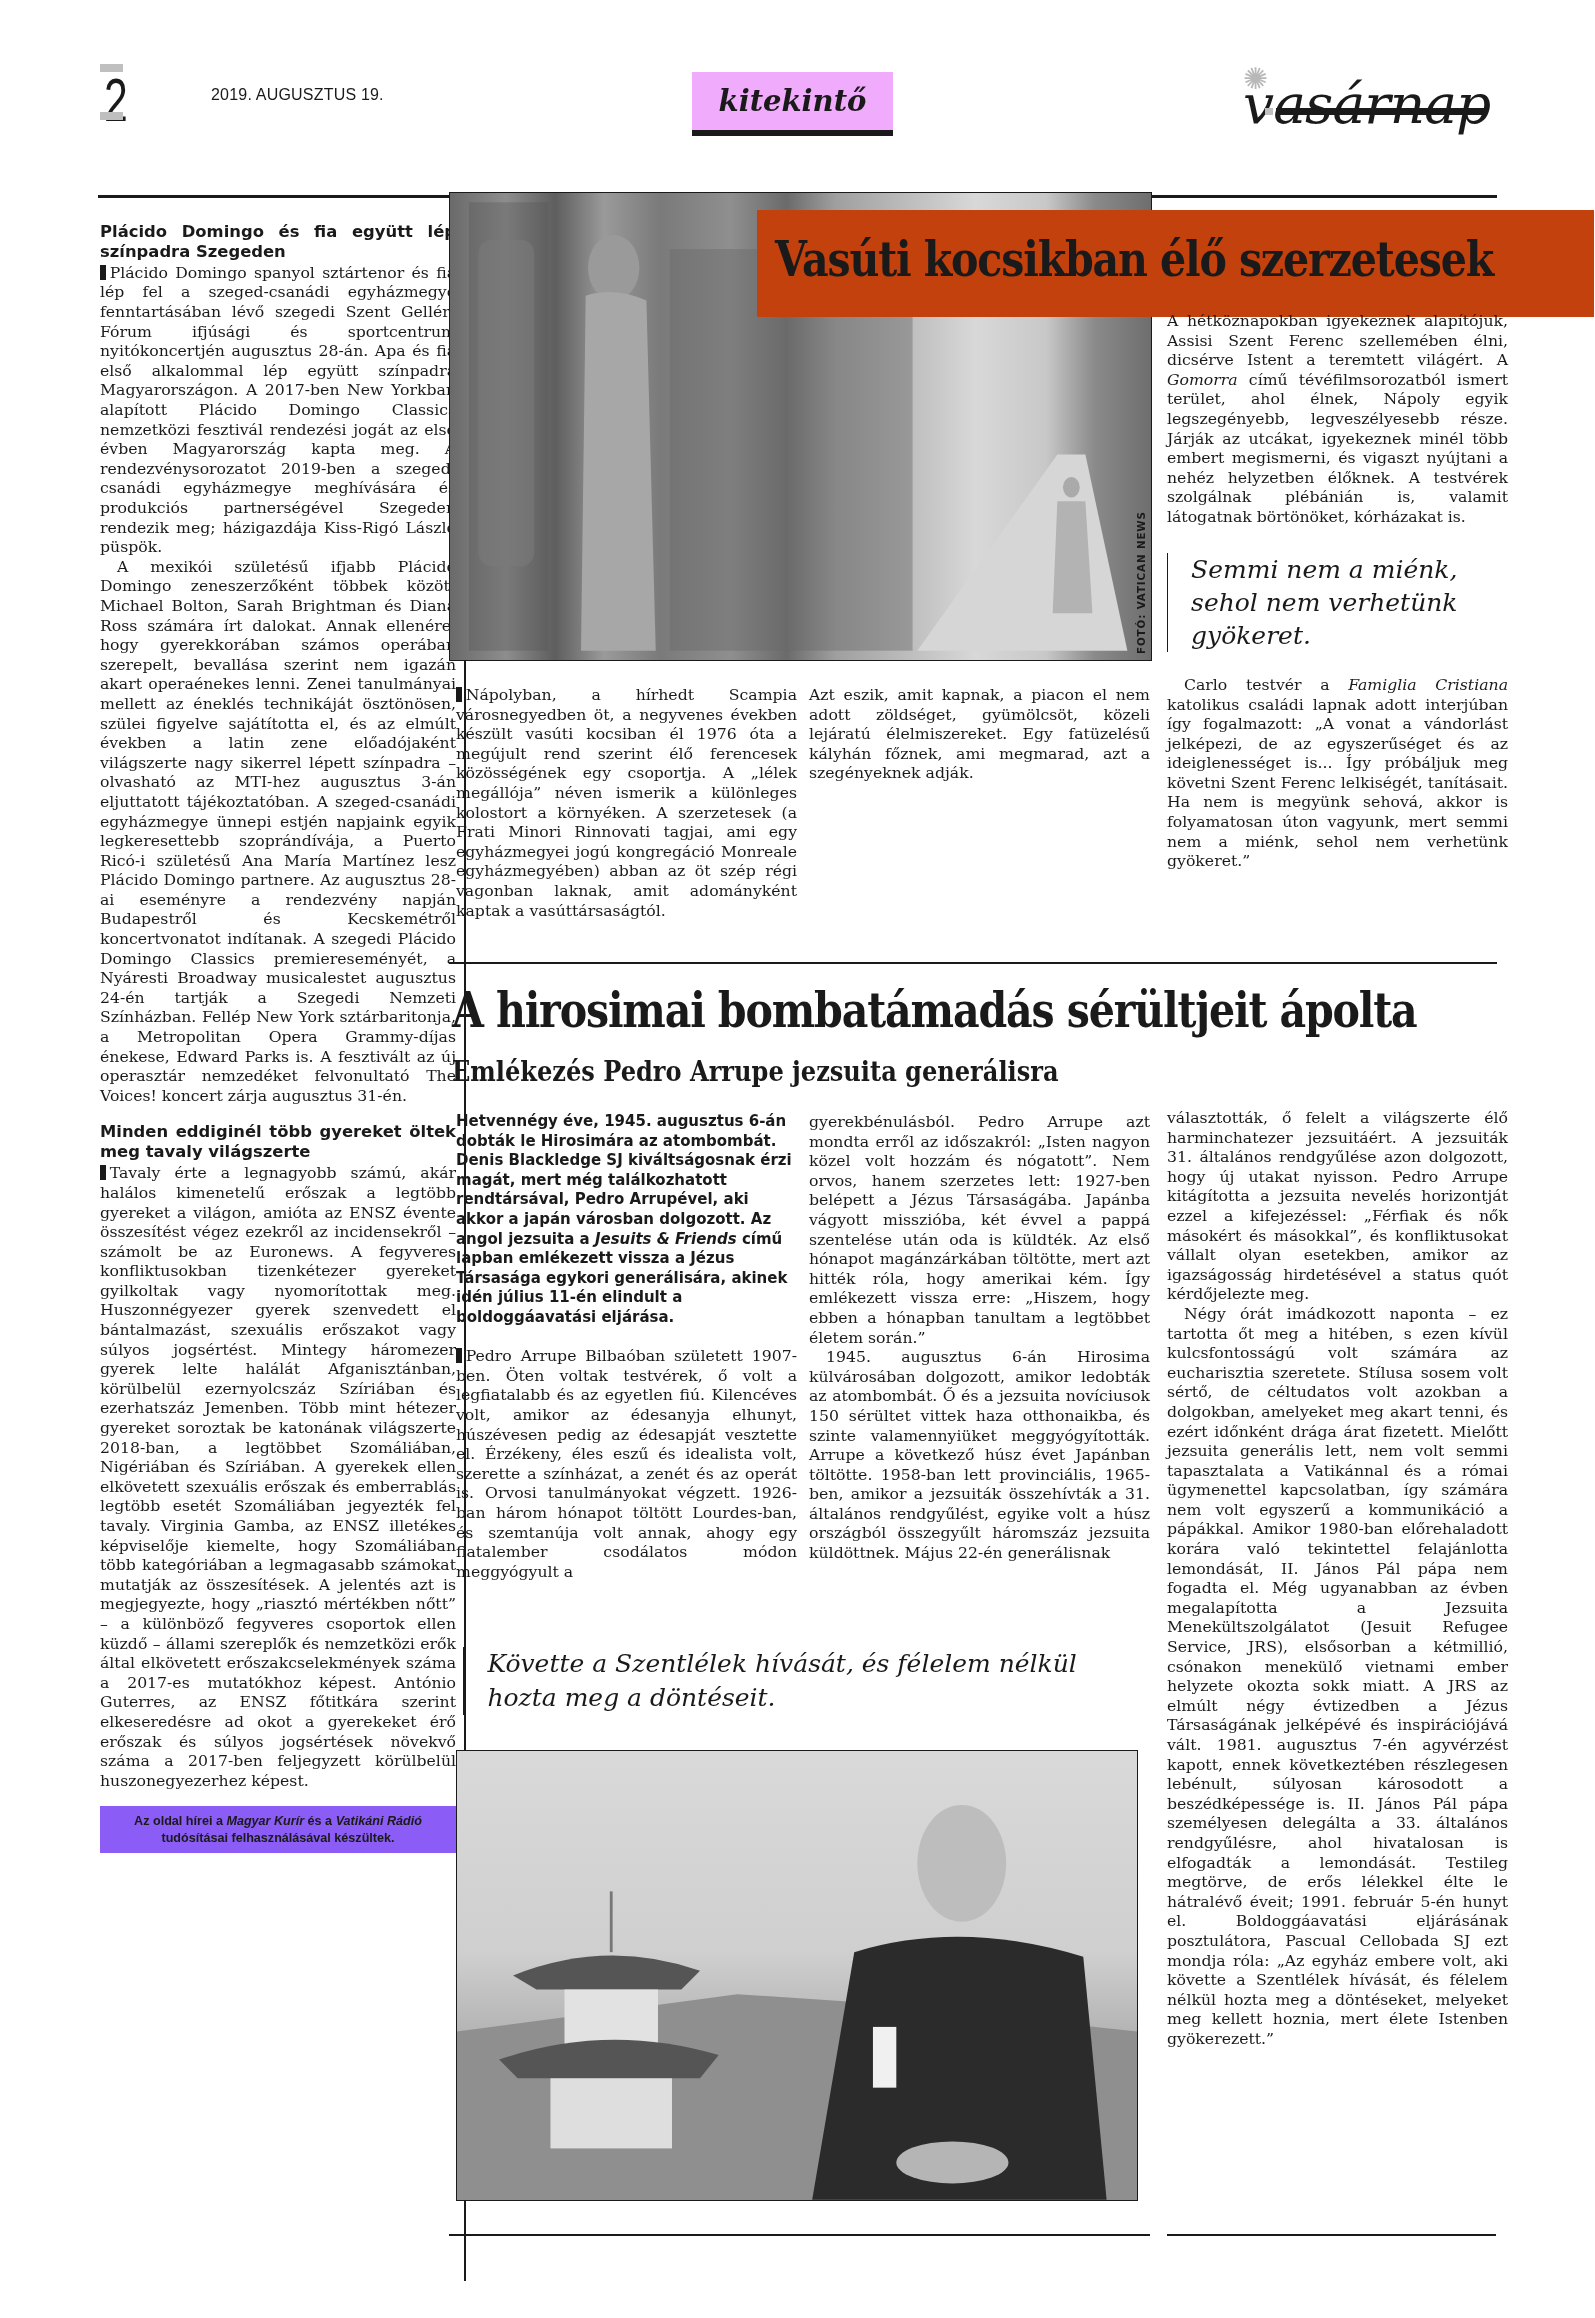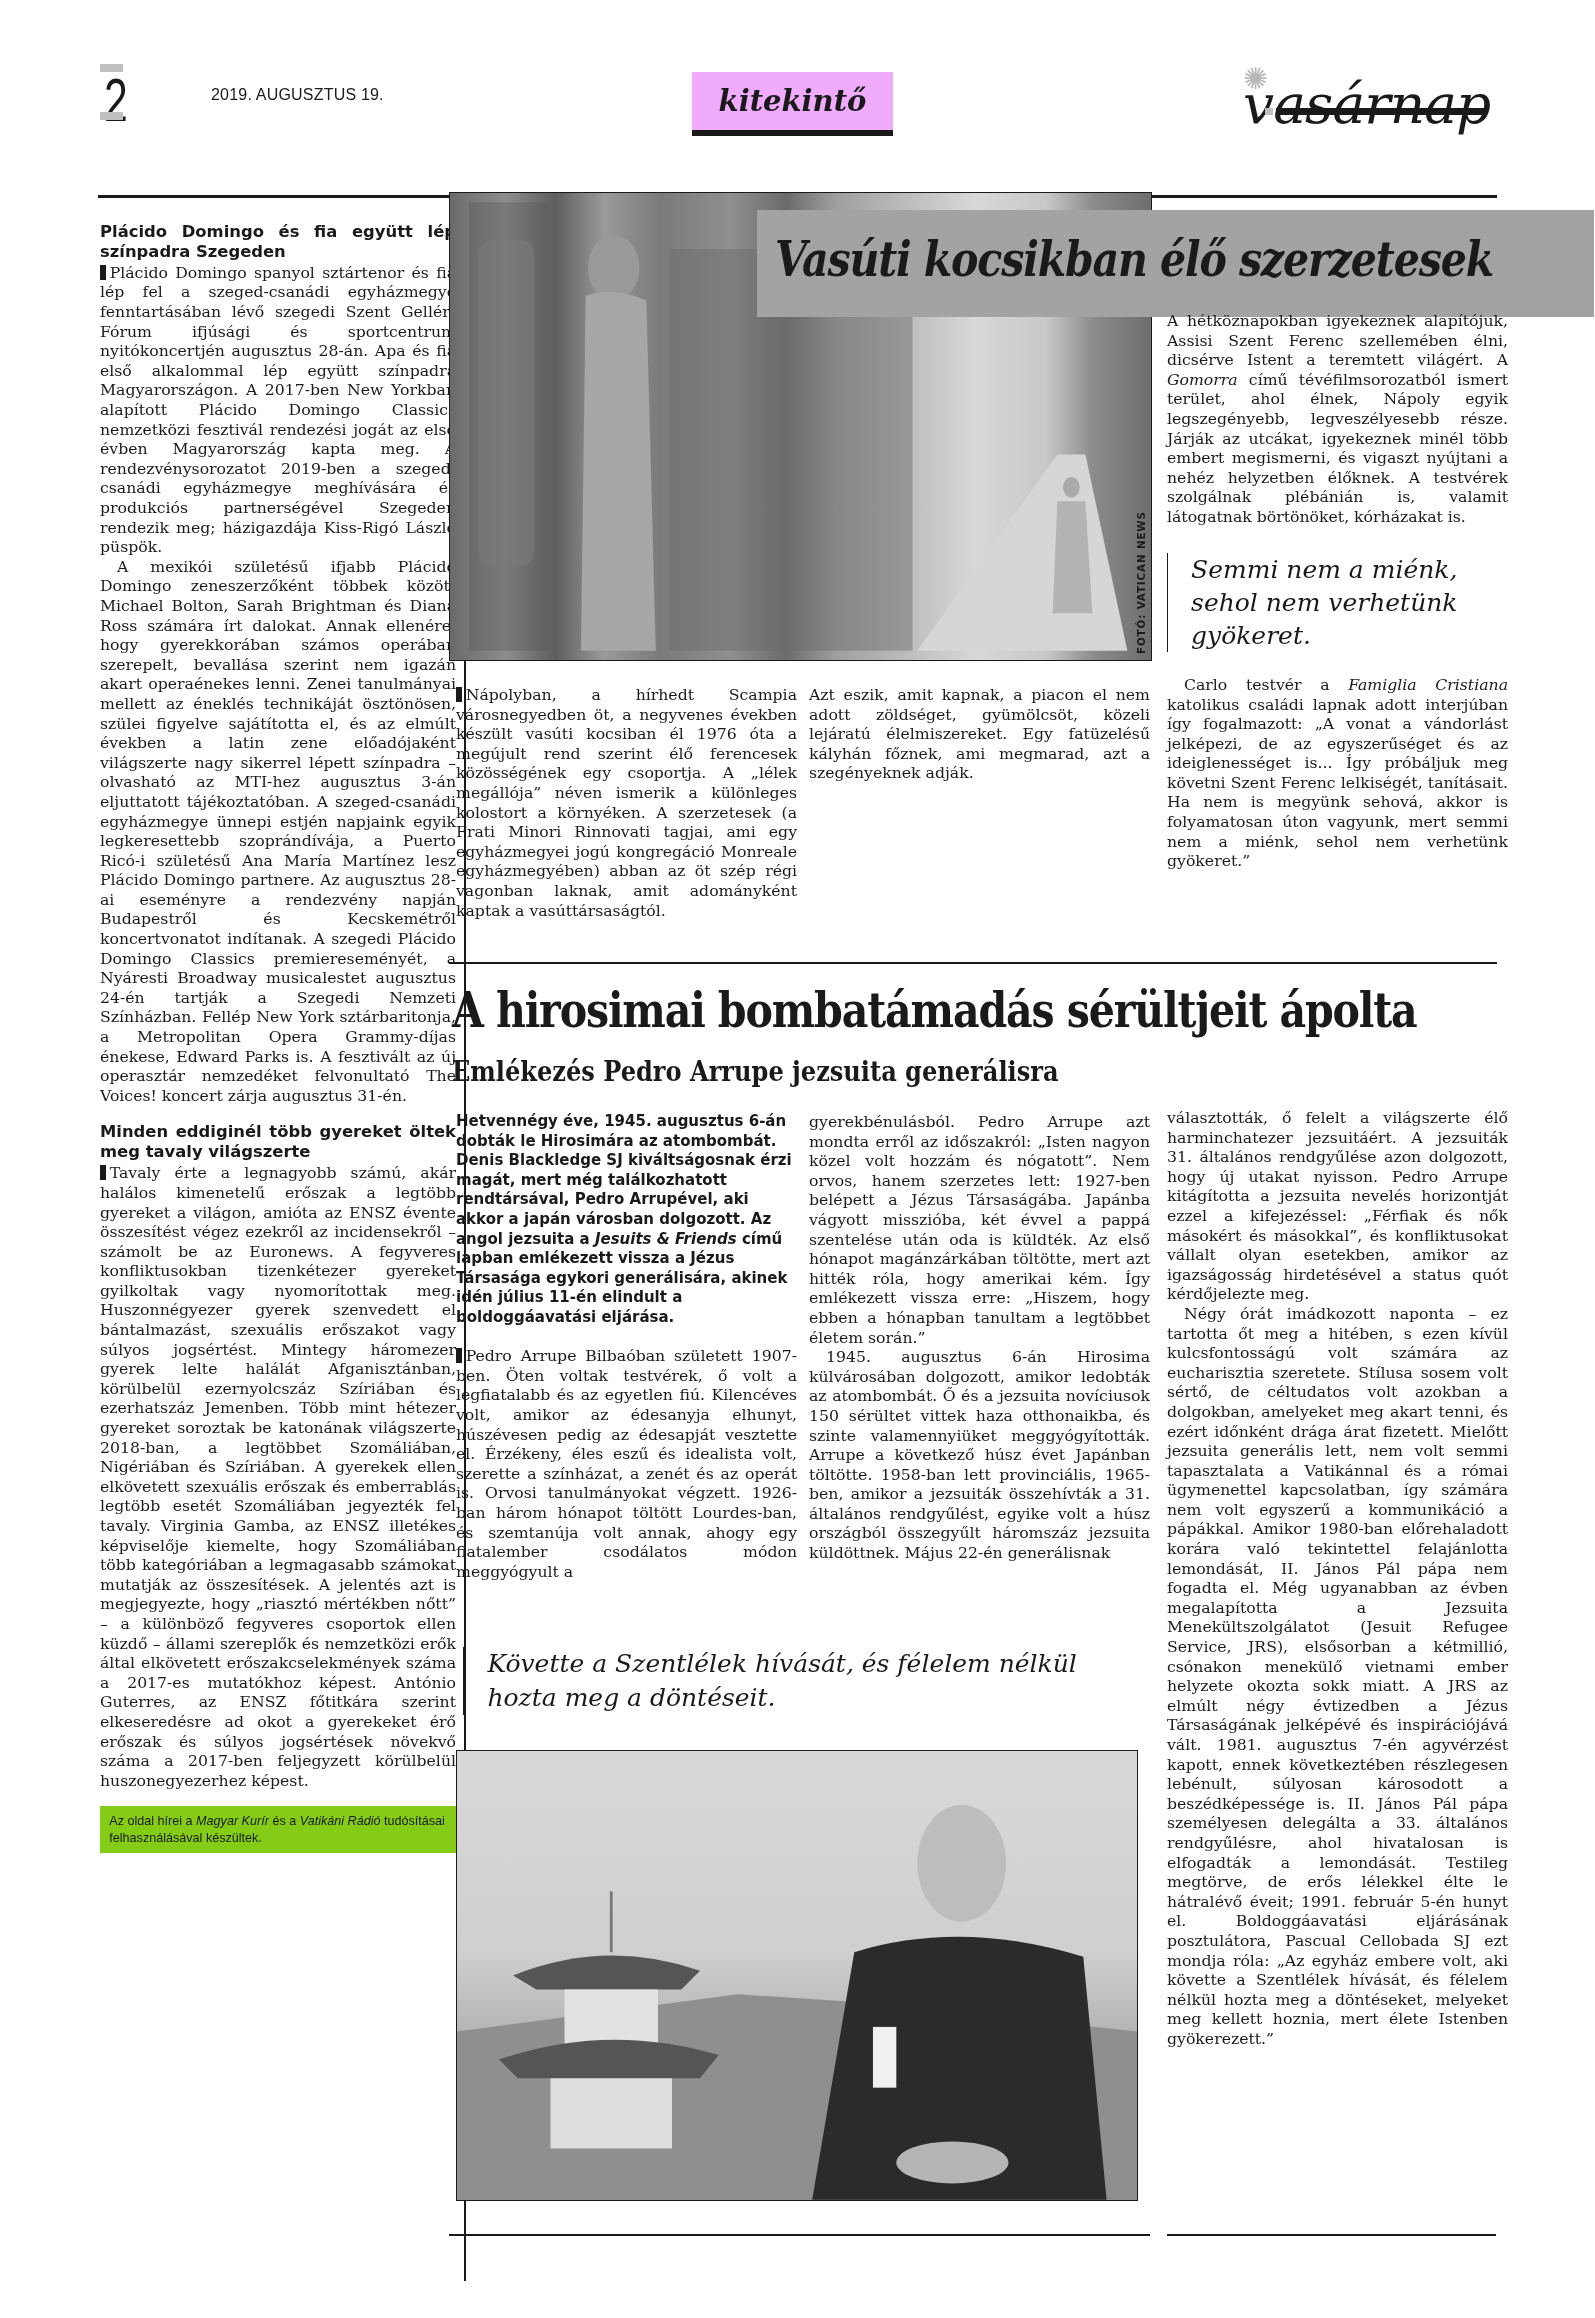--- a/index.html
+++ b/index.html
@@ -23,27 +23,27 @@
   .mark { display: inline-block; width: 6px; height: 15px; background: #1a1a1a; vertical-align: -1.9px; margin-right: 3.7px; }
   .brief-title { font-family: "DejaVu Sans", sans-serif; font-weight: bold; font-size: 16.4px; line-height: 20px; margin: 0 0 0.9px 0; }
   .lead { font-family: "DejaVu Sans", sans-serif; font-weight: bold; font-size: 15px; line-height: 19.6px; text-align: left; }
   .vrule { background: #1a1a1a; width: 1.9px; }
   .hrule { background: #1a1a1a; height: 1.9px; }
   .photo { border: 1.9px solid #1a1a1a; overflow: hidden; }
   .train-photo { background:
       linear-gradient(90deg, #6a6a6a 0%, #8d8d8d 8%, #5e5e5e 15%, #9a9a9a 22%, #7a7a7a 30%, #8f8f8f 40%, #6b6b6b 48%, #9f9f9f 55%, #bcbcbc 65%, #d8d8d8 75%, #c8c8c8 85%, #8a8a8a 92%, #6e6e6e 100%); }
   .arrupe-photo { background:
       linear-gradient(180deg, #d9d9d9 0%, #cfcfcf 45%, #a9a9a9 70%, #8a8a8a 100%); }
-  .headline-box { background: #a3a3a3; font-style: italic; }
+  .headline-box { background: #c2410c; }
   .h1 { font-family: "DejaVu Serif", serif; font-weight: bold; font-size: 49px; line-height: 1.1; letter-spacing: -1.4px; transform: scaleX(0.84); transform-origin: left top; white-space: nowrap; }
   .h2 { font-family: "DejaVu Serif", serif; font-weight: bold; font-size: 28px; transform: scaleX(0.86); transform-origin: left top; white-space: nowrap; }
   .pull { font-family: "DejaVu Serif", serif; font-style: italic; font-size: 25px; line-height: 33px; }
   .pull2 { font-family: "DejaVu Serif", serif; font-style: italic; font-size: 25px; line-height: 34px; }
   .credit { font-family: "DejaVu Sans", sans-serif; font-weight: bold; font-size: 10.3px; letter-spacing: 0.9px; transform: rotate(-90deg); transform-origin: left top; white-space: nowrap; }
-  .credit-box { background: #84cc16; font-family: "Liberation Sans", sans-serif; font-size: 12.6px; line-height: 17px; text-align: left; padding: 6.5px 9.3px; }
+  .credit-box { background: #8b5cf6; font-family: "Liberation Sans", sans-serif; font-size: 12.6px; line-height: 17px; text-align: center; padding: 6.5px 9.3px; font-weight: bold; }
 </style>
 </head>
 <body>
 
 <div class="abs hdr-bar" style="left:100px; top:64px;"></div>
 <div class="abs page-num" style="left:104px; top:70px;">2</div>
 <div class="abs hdr-bar" style="left:100px; top:112px;"></div>
 <div class="abs date" style="left:211px; top:86px;">2019. AUGUSZTUS 19.</div>
 <div class="abs section-tab" style="left:692px; top:72px;">
   <span>kitekintő</span>

